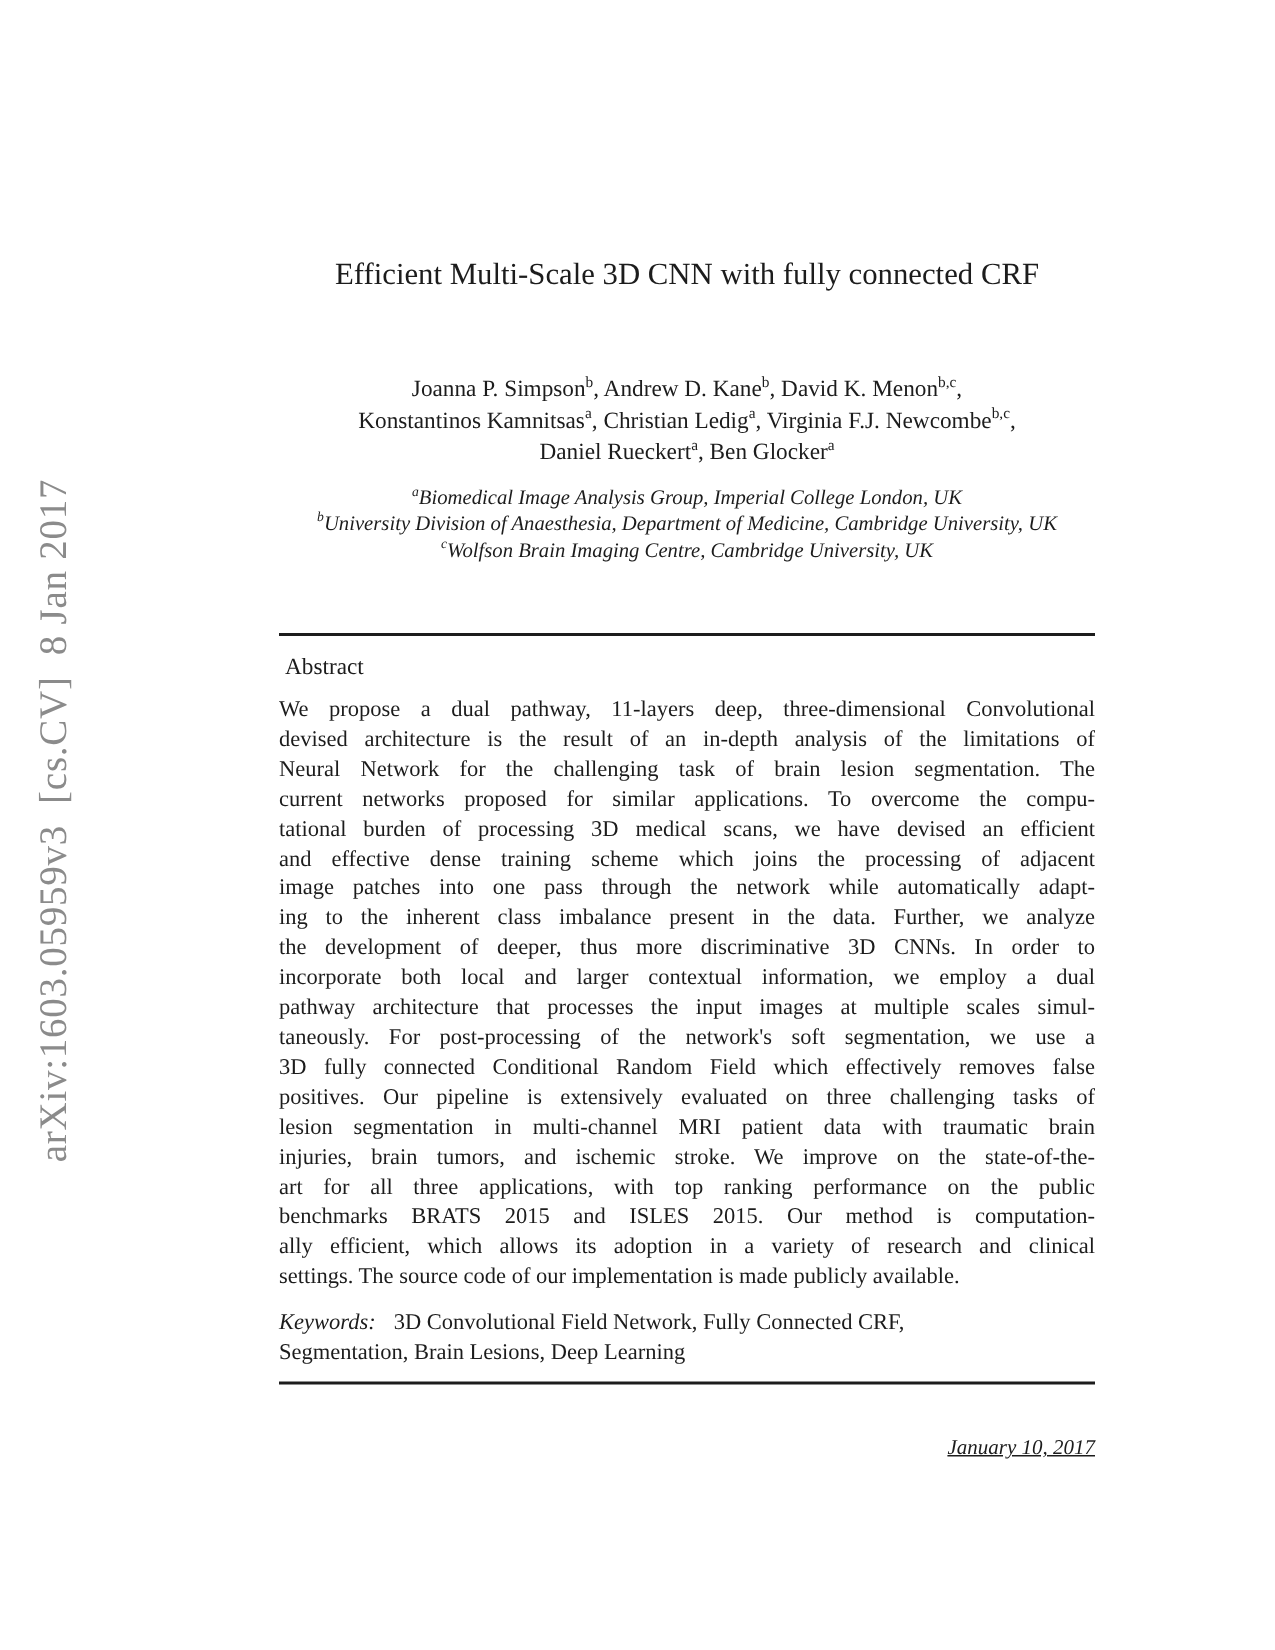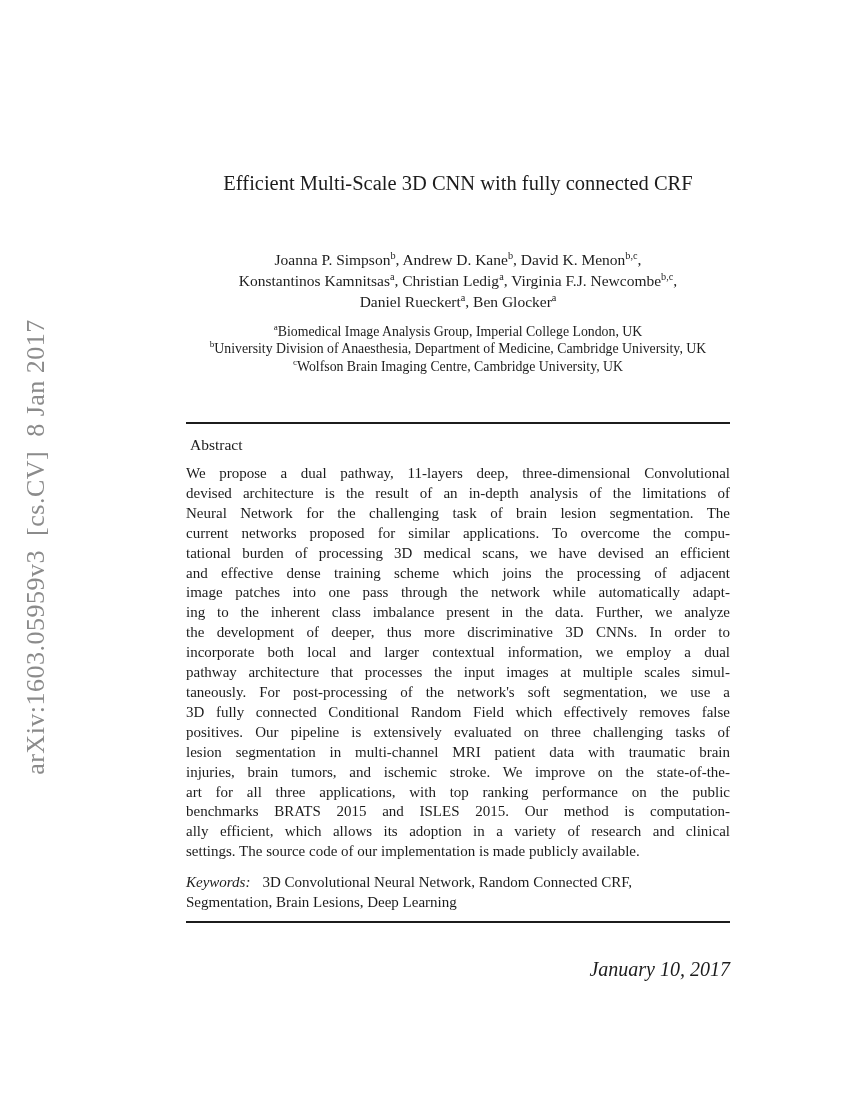--- a/index.html
+++ b/index.html
@@ -61,20 +61,21 @@
     font-size: 66%;
     line-height: 0;
     vertical-align: super;
   }
   .affils {
     position: absolute;
     top: 323px;
     left: 0;
     width: 100%;
     text-align: center;
+    font-style: italic;
     font-size: 13.8px;
     line-height: 17.3px;
   }
   .rule {
     position: absolute;
     left: 0;
     width: 100%;
     height: 1.5px;
     background: #1c1c1c;
   }
@@ -114,21 +115,22 @@
     font-style: italic;
     margin-right: 12px;
   }
   .date-line {
     position: absolute;
     top: 958px;
     left: 0;
     width: 100%;
     text-align: right;
     font-style: italic;
-    font-size: 20px;
+    font-size: 14px;
+    text-decoration: underline;
   }
 </style>
 </head>
 <body>
 
 <div class="page">
 
   <div class="arxiv-stamp">arXiv:1603.05959v3  [cs.CV]  8 Jan 2017</div>
 
   <div class="content">
@@ -171,21 +173,21 @@
         <div>lesion segmentation in multi-channel MRI patient data with traumatic brain</div>
         <div>injuries, brain tumors, and ischemic stroke. We improve on the state-of-the-</div>
         <div>art for all three applications, with top ranking performance on the public</div>
         <div>benchmarks BRATS 2015 and ISLES 2015. Our method is computation-</div>
         <div>ally efficient, which allows its adoption in a variety of research and clinical</div>
         <div>settings. The source code of our implementation is made publicly available.</div>
       </div>
 
     <div class="keywords">
       <div>
-        <span class="kw-label">Keywords:</span><span>3D Convolutional Neural Network, Random Connected CRF,</span>
+        <span class="kw-label">Keywords:</span><span>3D Convolutional Field Network, Fully Connected CRF,</span>
       </div>
       <div>Segmentation, Brain Lesions, Deep Learning</div>
     </div>
 
     <div class="rule rule-bottom"></div>
 
     <div class="date-line">January 10, 2017</div>
 
   </div>
 </div>

